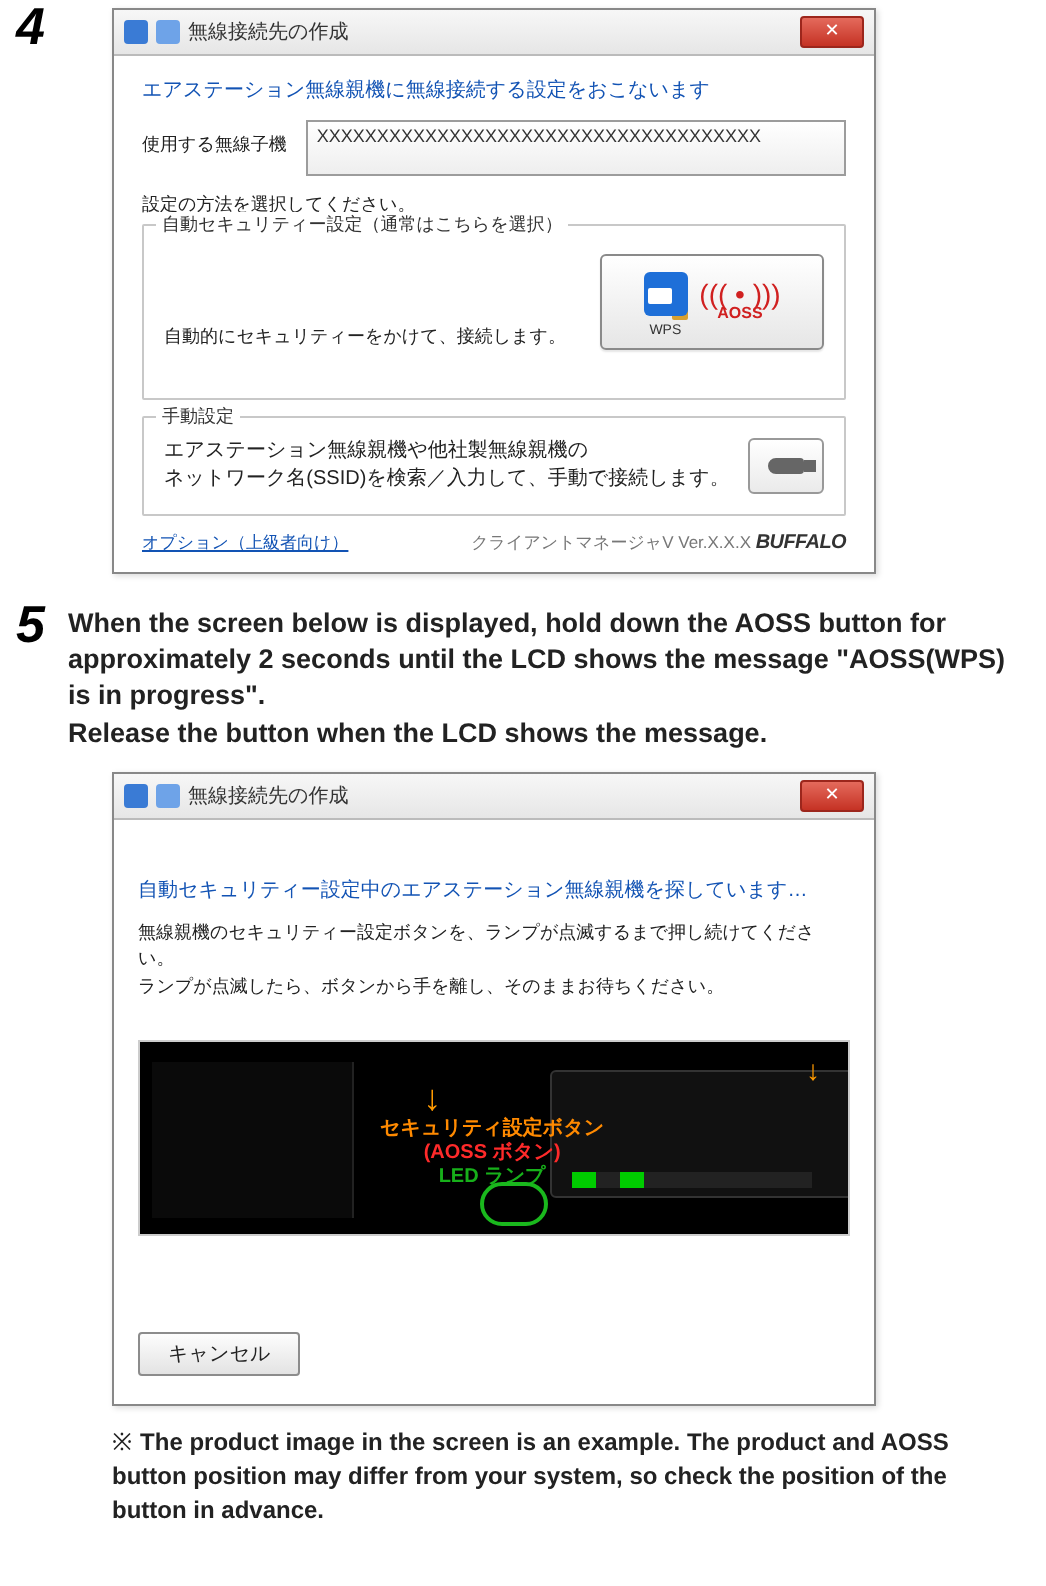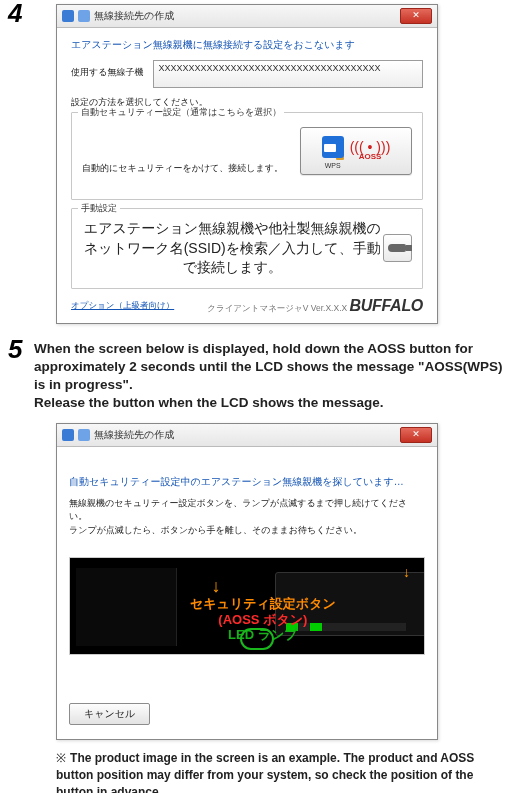--- a/index.html
+++ b/index.html
@@ -112,47 +112,47 @@
     background:linear-gradient(#fff,#e6e6e6);
     display:flex;align-items:center;justify-content:center;gap:6px;
     box-shadow:0 1px 1px rgba(0,0,0,0.1);
   }
   .big-btn .wps{width:22px;height:22px;background:#1e6fd8;border-radius:3px;position:relative;}
   .big-btn .wps::after{content:"";position:absolute;left:2px;top:8px;width:12px;height:8px;background:#fff;border-radius:1px;}
   .big-btn .wps-pad{width:8px;height:16px;background:#d8a030;border-radius:1px;margin-left:-8px;margin-top:10px;}
   .big-btn .aoss-wrap{display:flex;flex-direction:column;align-items:center;}
   .big-btn .wave{color:#d02020;font-size:14px;line-height:10px;}
   .big-btn .aoss-lbl{font-size:8px;color:#d02020;font-weight:bold;}
-  .manual-text{font-size:14px;line-height:1.4;text-align:center;}
+  .manual-text{font-size:10px;line-height:1.4;}
   .key-icon{width:36px;height:26px;border:1px solid #999;border-radius:3px;background:linear-gradient(#fff,#eaeaea);display:flex;align-items:center;justify-content:center;float:right;}
   .key-shape{width:18px;height:8px;background:#666;border-radius:4px 2px 2px 4px;position:relative;}
   .key-shape::after{content:"";position:absolute;right:-6px;top:1px;width:6px;height:6px;background:#666;}
   .footer-row{display:flex;justify-content:space-between;align-items:center;font-size:8.5px;margin-top:0;}
   .opt-link{color:#1253b4;text-decoration:underline;}
   .client-ver{color:#777;}
-  .buffalo{font-family:Arial;font-weight:bold;font-style:italic;font-size:16px;color:#333;letter-spacing:-0.3px;}
+  .buffalo{font-family:Arial;font-weight:bold;font-style:italic;font-size:10px;color:#333;letter-spacing:-0.3px;}
   .dlg2-body{padding:28px 12px 10px 12px;}
   .dlg2-heading{color:#1253b4;font-size:10px;margin-bottom:8px;}
   .dlg2-instr{font-size:9px;line-height:1.5;margin-bottom:20px;}
   .router-area{
     border:1px solid #ccc;
     height:96px;
     background:#000;
     position:relative;
     margin-bottom:8px;
     overflow:hidden;
   }
   .router-body{position:absolute;left:58%;top:14px;width:150px;height:62px;background:#111;border:1px solid #333;border-radius:3px;}
   .router-led{position:absolute;bottom:4px;left:10px;width:120px;height:8px;background:linear-gradient(90deg,#0c0,#0c0 10%,#222 10%,#222 20%,#0c0 20%,#0c0 30%,#222 30%);}
   .router-left{position:absolute;left:6px;top:10px;width:100px;height:78px;background:#0a0a0a;border-right:1px solid #222;}
   .callout-arrow{position:absolute;left:40%;top:18px;color:#ff9a00;font-size:18px;font-weight:bold;}
   .callout-arrow2{position:absolute;right:14px;top:6px;color:#ff9a00;font-size:14px;font-weight:bold;}
   .callout-box{
     position:absolute;left:120px;top:38px;
-    font-size:13px;text-align:center;line-height:1.2;
+    font-size:10px;text-align:center;line-height:1.2;
   }
   .callout-box .l1{color:#ff8a00;font-weight:bold;}
   .callout-box .l2{color:#ff2a2a;font-weight:bold;}
   .callout-box .l3{color:#17b01a;font-weight:bold;}
   .led-circle{position:absolute;left:170px;top:70px;width:30px;height:18px;border:2px solid #1ab81d;border-radius:12px;}
   .notes{font-size:9px;line-height:1.5;margin-bottom:10px;}
   .btn-row{display:flex;padding-bottom:4px;}
   .cancel-btn{border:1px solid #8c8c8c;background:linear-gradient(#fdfdfd,#e3e3e3);padding:3px 14px;font-size:10px;border-radius:2px;}
   .post-note{font-size:12px;font-weight:bold;line-height:1.4;margin:10px 0 0 28px;}
   .post-note .kome{font-weight:normal;margin-right:4px;}

